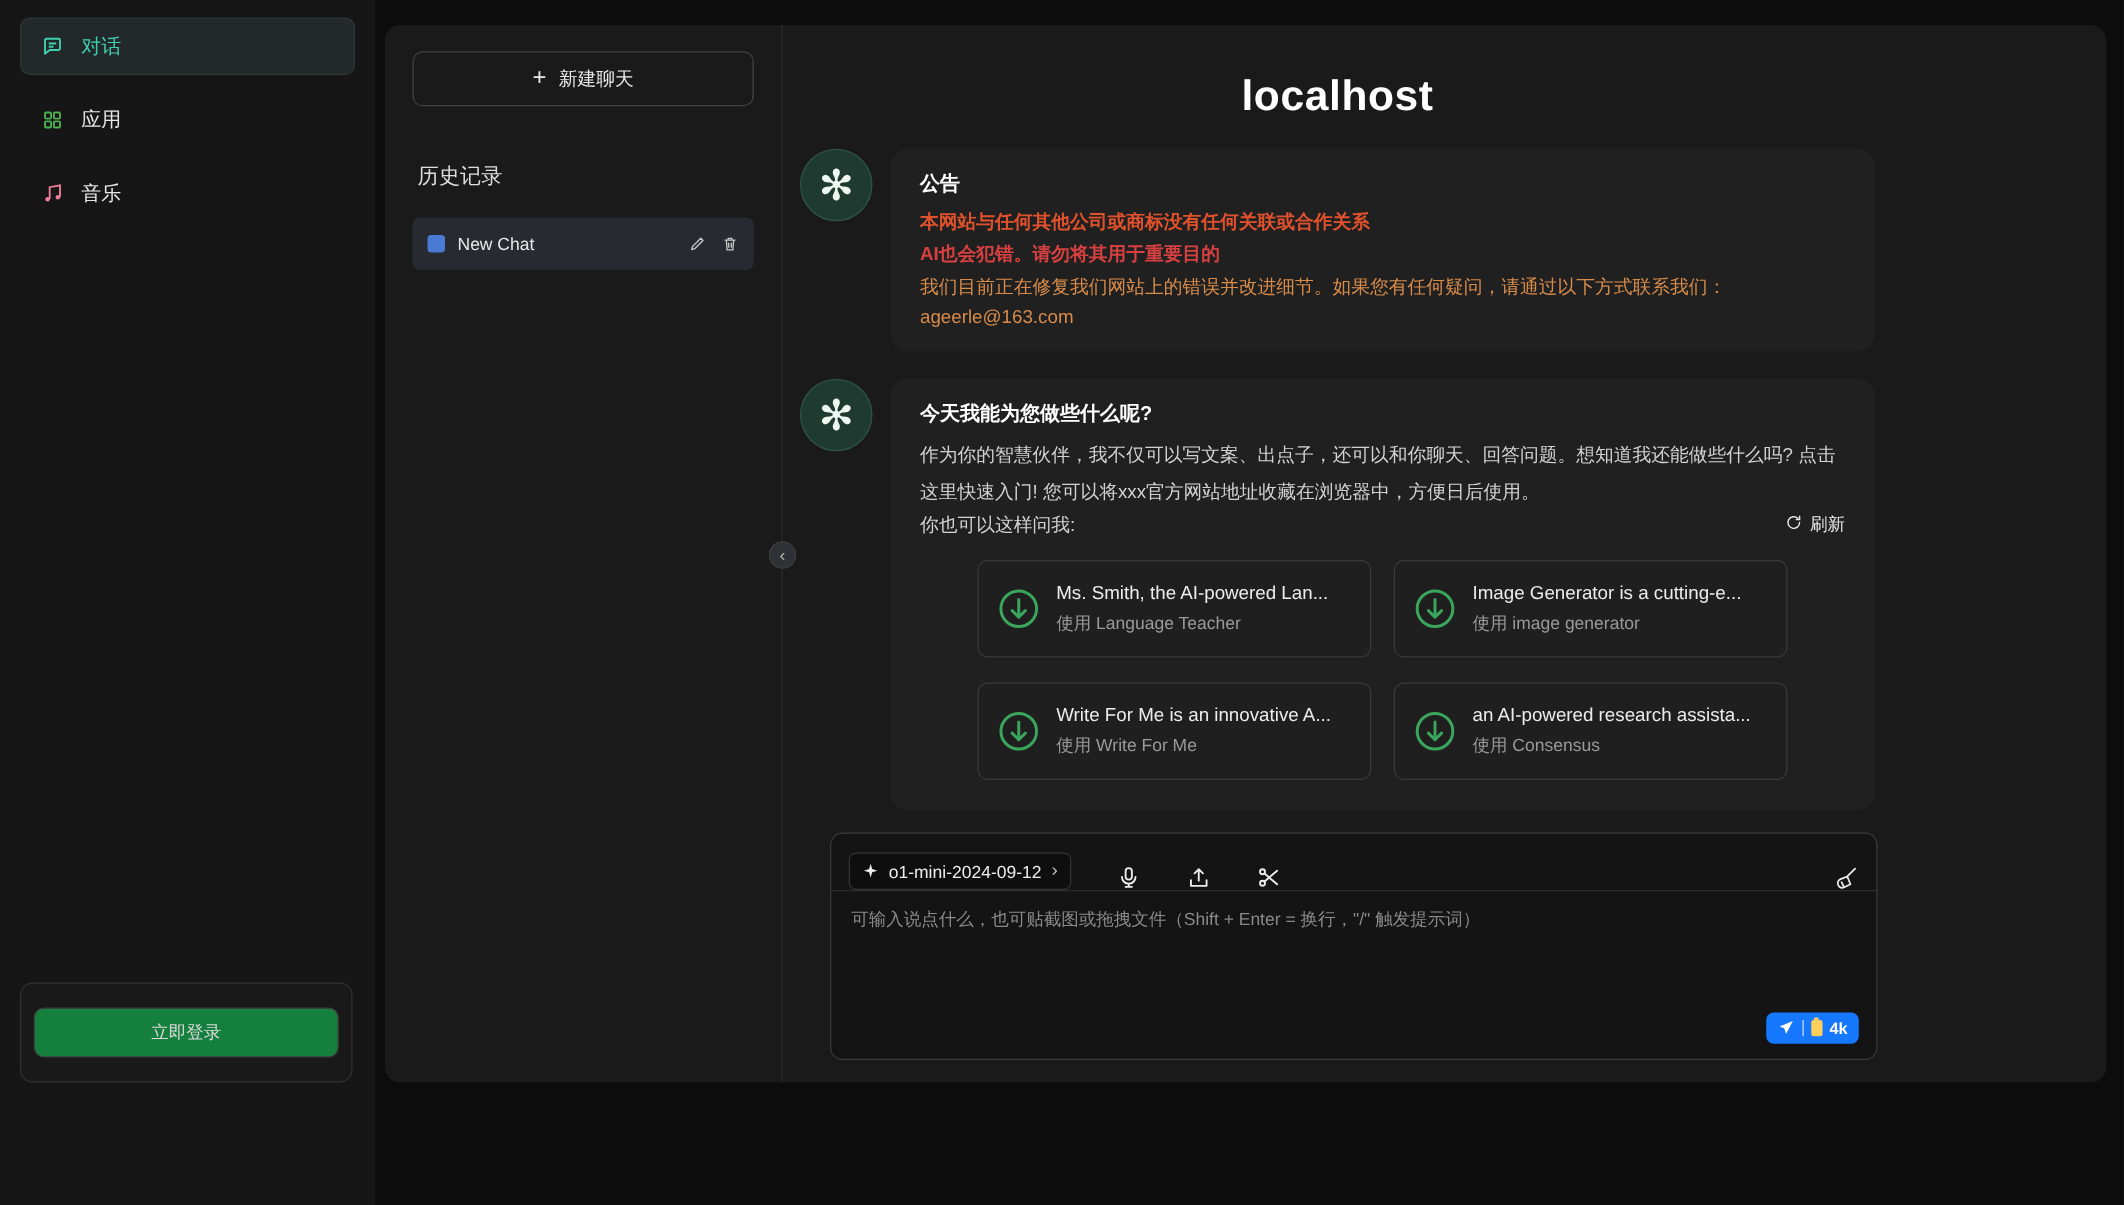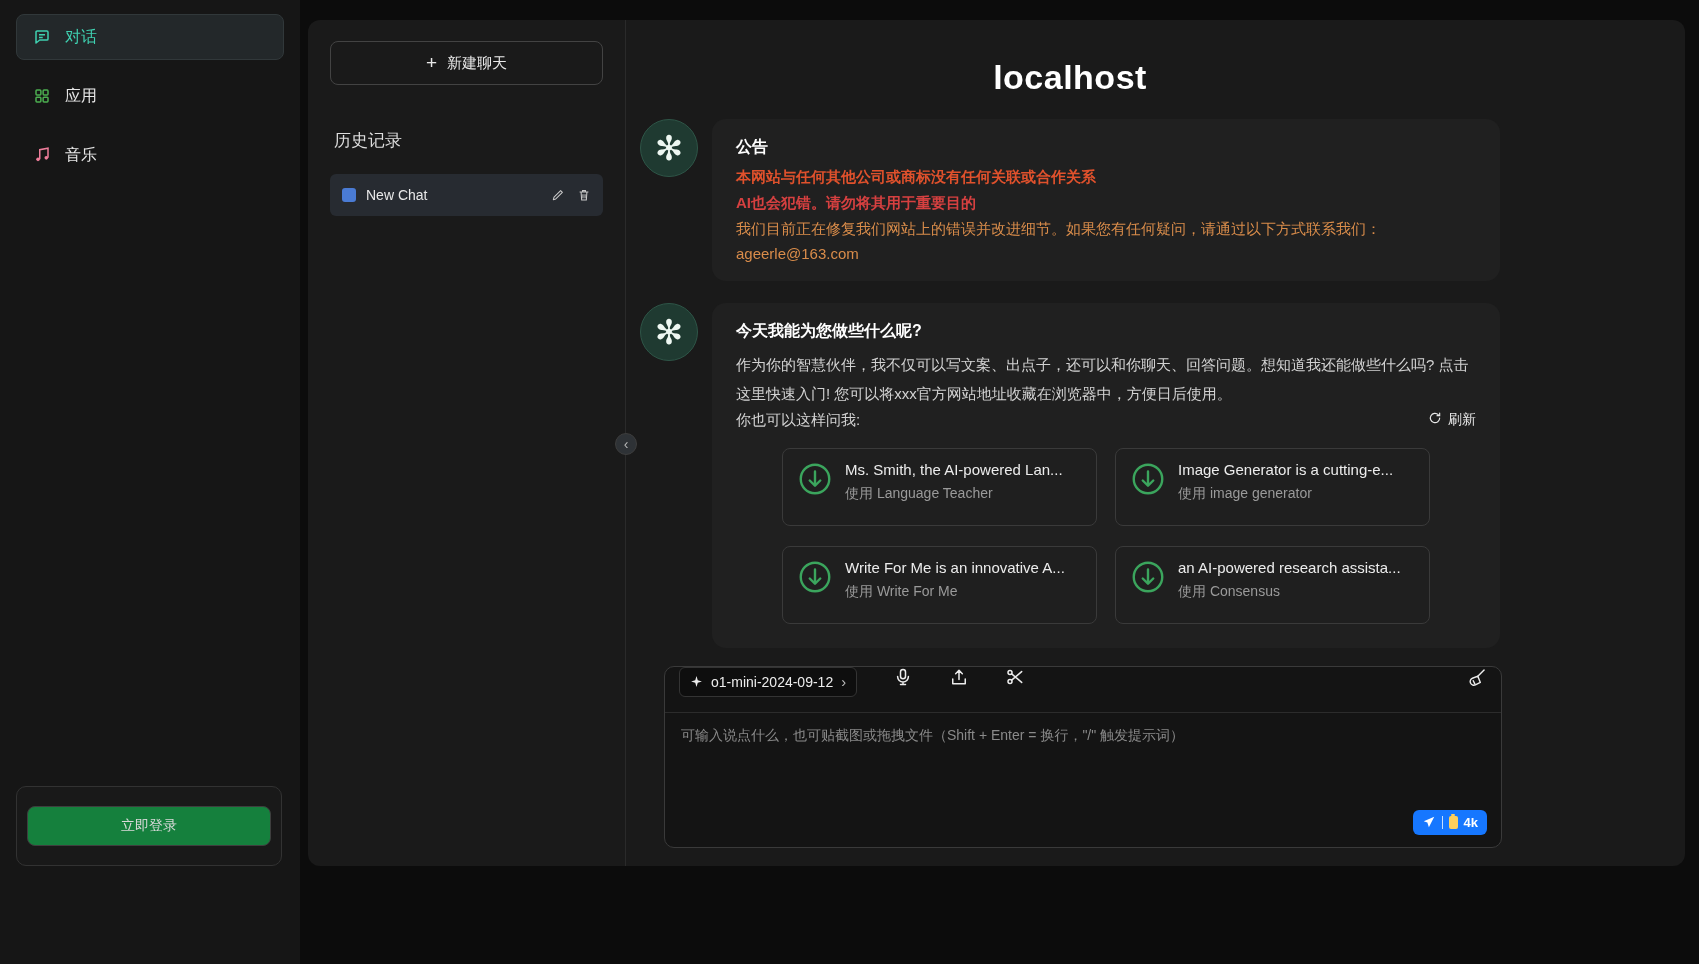--- a/index.html
+++ b/index.html
@@ -114,36 +114,36 @@
   .refresh-btn {
     display:flex; align-items:flex-start; gap:6px;
     background:none; border:none; color:#e8e8e8; font-size:14px;
     cursor:pointer; font-family:inherit; padding:0;
   }
   .sug-grid {
     width:648px; margin:18px auto 6px;
     display:grid; grid-template-columns:1fr 1fr; gap:20px 18px;
   }
   .sug-card {
-    display:flex; gap:12px;
+    display:flex; align-items:center; gap:12px;
     background:#1f1f1f; border:1px solid #3a3a3a; border-radius:8px;
     padding:12px 14px; height:78px; cursor:pointer;
   }
   .sug-icon { flex:none; display:flex; color:#3ba55d; }
   .sug-text { min-width:0; }
   .sug-title { font-size:15px; color:#ececec; white-space:nowrap; overflow:hidden; text-overflow:ellipsis; }
   .sug-sub { font-size:14px; color:#9a9a9a; margin-top:7px; }
 
   
   .composer {
     width:838px; margin:18px 0 0 24px;
     border:1px solid #3a3a3a; border-radius:10px; background:#141414;
   }
   .composer-toolbar {
-    display:flex; align-items:flex-start; gap:36px;
+    display:flex; align-items:flex-end; gap:36px;
     height:46px; padding:0 14px; border-bottom:1px solid #2c2c2c;
   }
   .model-chip {
     display:flex; align-items:center; gap:8px; height:30px; padding:0 10px;
     background:#0e0e0e; border:1px solid #343434; border-radius:6px;
     color:#ededed; font-size:14px; cursor:pointer; font-family:inherit;
   }
   .chip-caret { color:#bdbdbd; font-size:15px; }
   .tool-icon { display:flex; color:#ececec; background:none; border:none; padding:0; cursor:pointer; }
   .toolbar-spacer { flex:1; }

